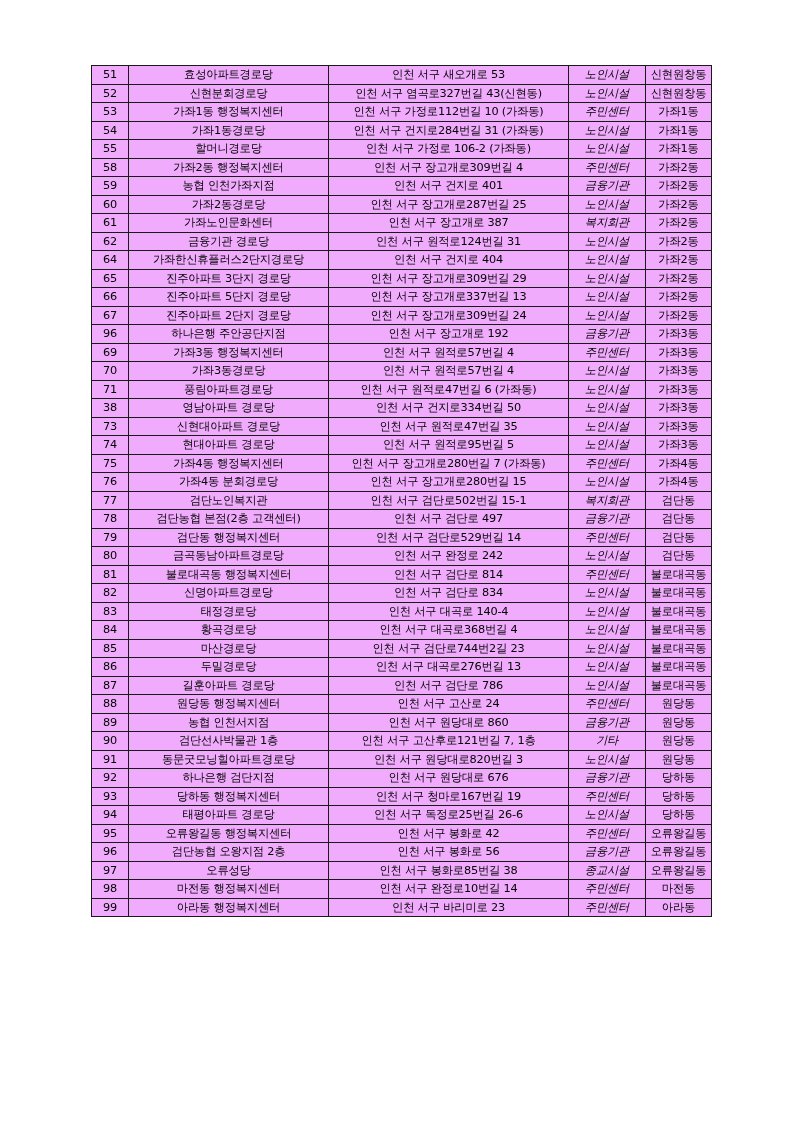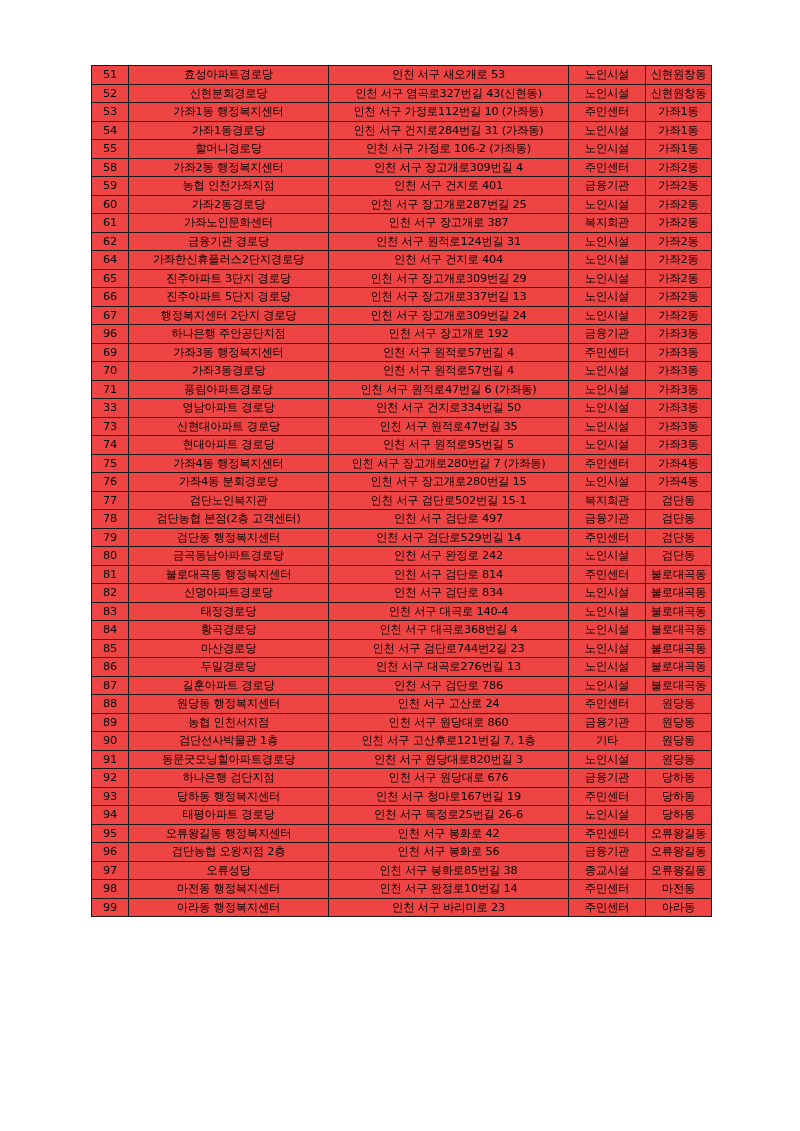--- a/index.html
+++ b/index.html
@@ -26,21 +26,21 @@
   #table-wrap {
     position: absolute;
     left: 91px;
     top: 65px;
     width: 620px;
   }
   table.facility-table {
     border-collapse: collapse;
     width: 620px;
     table-layout: fixed;
-    background: #ef4444;
+    background: #f0abfc;
   }
   table.facility-table td {
     border: 1px solid #1a1a1a;
     height: 17.5px;
     line-height: 17.5px;
     padding: 0 2px;
     font-size: 11.3px;
     text-align: center;
     vertical-align: middle;
     white-space: nowrap;
@@ -54,20 +54,21 @@
   col.c-dong  { width: 66px; }
 
   td.cell-no {
     font-size: 11.5px;
   }
   td.cell-name {
     font-size: 11.3px;
   }
   td.cell-type {
     font-size: 11.3px;
+    font-style: italic;
   }
   td.cell-dong {
     font-size: 11.3px;
   }
   
   td.cell-name > span,
   td.cell-addr > span,
   td.cell-type > span,
   td.cell-dong > span,
   td.cell-no > span {
@@ -176,21 +177,21 @@
           </tr>
           <tr>
             <td class="cell-no"><span>66</span></td>
             <td class="cell-name"><span>진주아파트 5단지 경로당</span></td>
             <td class="cell-address"><span>인천 서구 장고개로337번길 13</span></td>
             <td class="cell-type"><span>노인시설</span></td>
             <td class="cell-dong"><span>가좌2동</span></td>
           </tr>
           <tr>
             <td class="cell-no"><span>67</span></td>
-            <td class="cell-name"><span>행정복지센터 2단지 경로당</span></td>
+            <td class="cell-name"><span>진주아파트 2단지 경로당</span></td>
             <td class="cell-address"><span>인천 서구 장고개로309번길 24</span></td>
             <td class="cell-type"><span>노인시설</span></td>
             <td class="cell-dong"><span>가좌2동</span></td>
           </tr>
           <tr>
             <td class="cell-no"><span>96</span></td>
             <td class="cell-name"><span>하나은행 주안공단지점</span></td>
             <td class="cell-address"><span>인천 서구 장고개로 192</span></td>
             <td class="cell-type"><span>금융기관</span></td>
             <td class="cell-dong"><span>가좌3동</span></td>
@@ -210,21 +211,21 @@
             <td class="cell-dong"><span>가좌3동</span></td>
           </tr>
           <tr>
             <td class="cell-no"><span>71</span></td>
             <td class="cell-name"><span>풍림아파트경로당</span></td>
             <td class="cell-address"><span>인천 서구  원적로47번길 6 (가좌동)</span></td>
             <td class="cell-type"><span>노인시설</span></td>
             <td class="cell-dong"><span>가좌3동</span></td>
           </tr>
           <tr>
-            <td class="cell-no"><span>33</span></td>
+            <td class="cell-no"><span>38</span></td>
             <td class="cell-name"><span>영남아파트 경로당</span></td>
             <td class="cell-address"><span>인천 서구 건지로334번길 50</span></td>
             <td class="cell-type"><span>노인시설</span></td>
             <td class="cell-dong"><span>가좌3동</span></td>
           </tr>
           <tr>
             <td class="cell-no"><span>73</span></td>
             <td class="cell-name"><span>신현대아파트 경로당</span></td>
             <td class="cell-address"><span>인천 서구 원적로47번길 35</span></td>
             <td class="cell-type"><span>노인시설</span></td>

